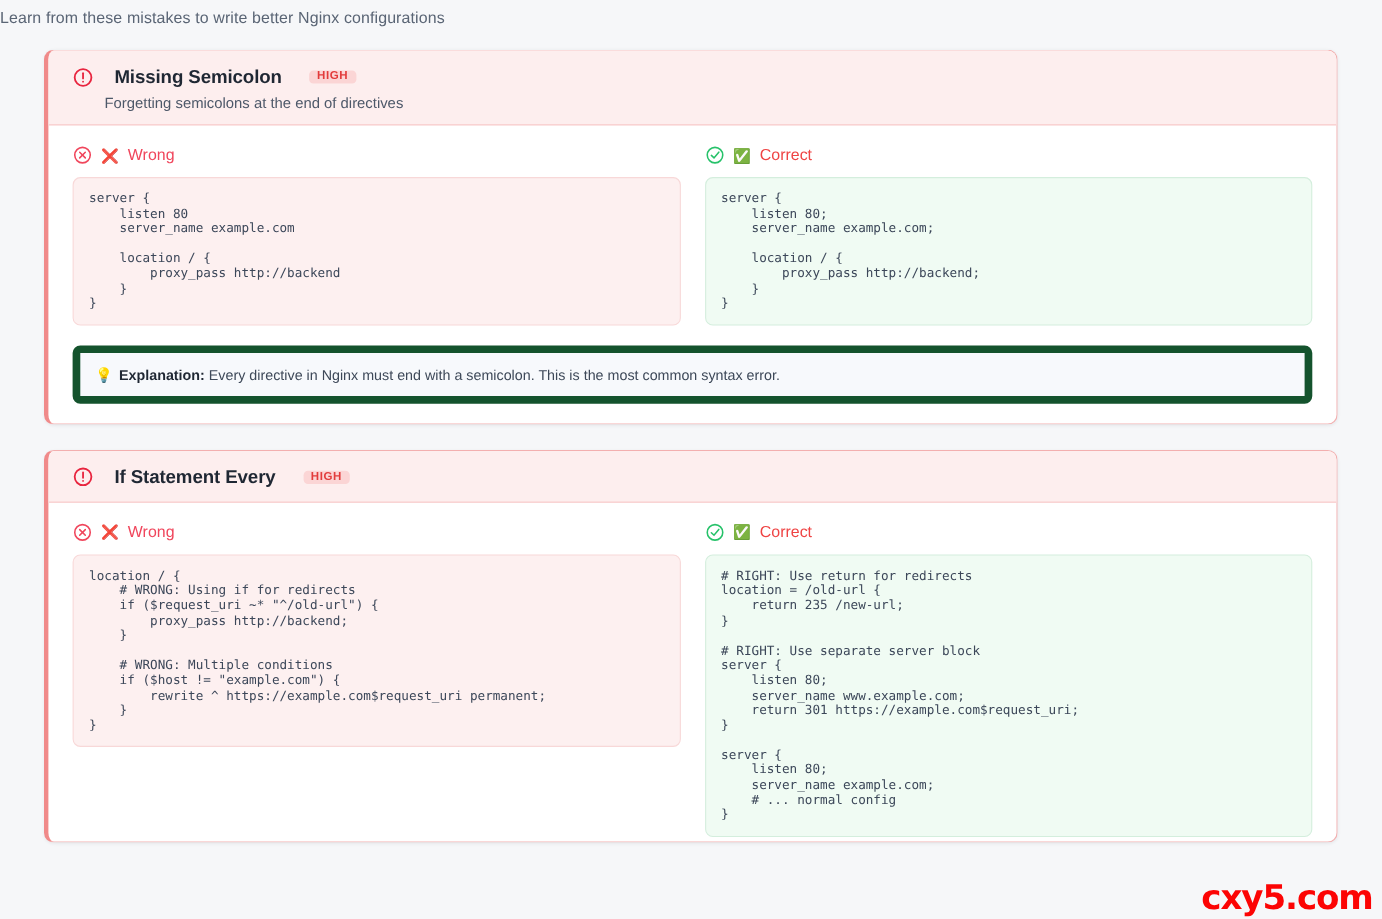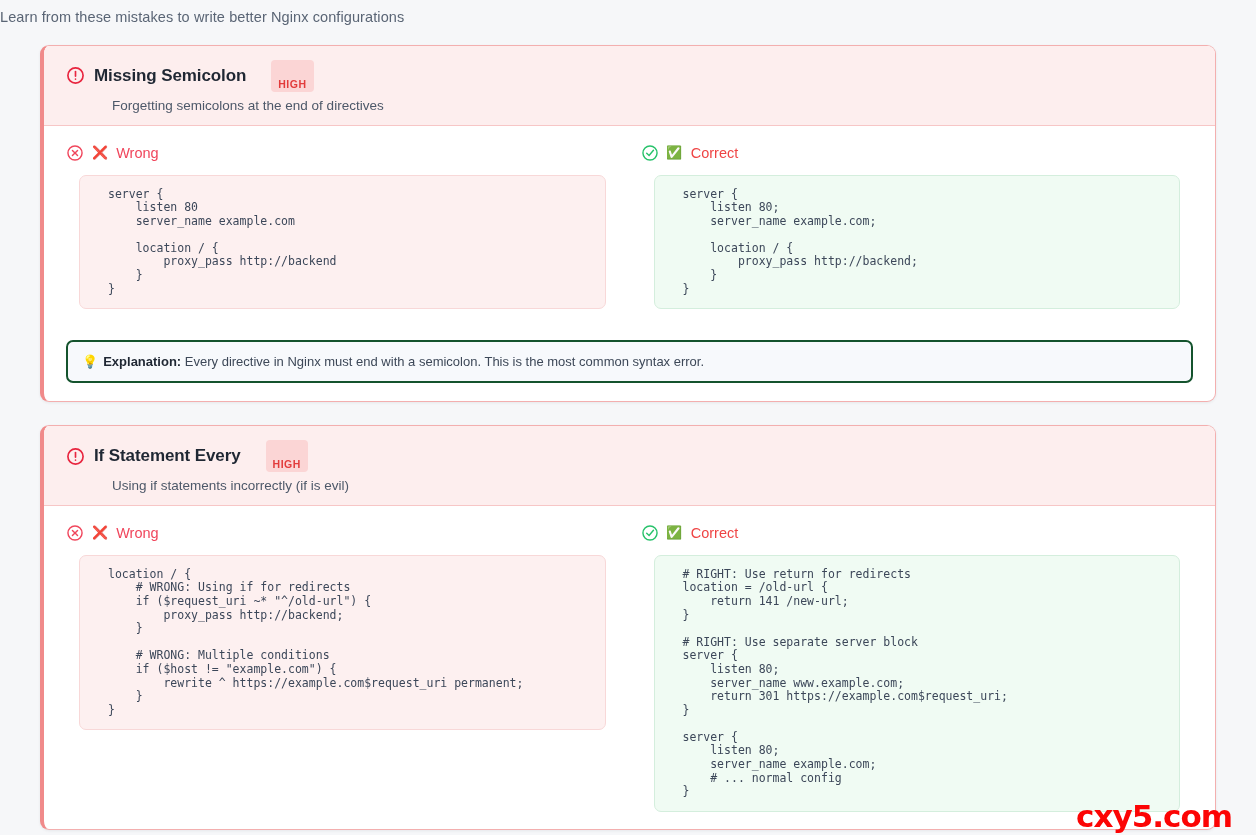--- a/index.html
+++ b/index.html
@@ -39,48 +39,48 @@
   }
 
   .card-header {
     background: #fdeeee;
     border-bottom: 1px solid #f7c6c6;
     padding: 14px 0 12px 22px;
   }
   .card-title-row {
     display: flex;
     align-items: center;
-    gap: 9px;
+    gap: 19px;
   }
   .alert-icon {
     width: 19px; height: 19px;
     flex: 0 0 19px;
     display: block;
   }
   .card-title {
     font-size: 17px;
     font-weight: 700;
     color: #1f2733;
     letter-spacing: -.1px;
   }
   .sev-badge {
     font-size: 10.5px;
     font-weight: 700;
     letter-spacing: .5px;
     color: #e23b3b;
     background: #fbd5d5;
     border-radius: 4px;
-    padding: 19px 7px 2px 7px;
+    padding: 0 7px 2px 7px;
     line-height: 1;
-    margin-left: 16px;
+    margin-left: 6px;
     text-align: right;
   }
   .card-desc {
     margin-top: 6px;
-    margin-left: 46px;
+    margin-left: 29px;
     font-size: 13.5px;
     color: #4d5869;
   }
 
   .compare-grid {
     display: grid;
     grid-template-columns: 1fr 1fr;
     gap: 22px;
     padding: 18px 22px 4px 22px;
   }
@@ -94,55 +94,55 @@
   .pane-header .circ-icon { width: 18px; height: 18px; display:block; flex: 0 0 18px; }
   .pane-emoji { font-size: 13px; line-height: 1; }
   .pane-label {
     font-size: 14.5px;
     font-weight: 400;
   }
   .pane-label.wrong { color: #f0465c; }
   .pane-label.correct { color: #ef4444; }
 
   pre.code {
-    margin: 13px;
+    margin: 0;
     font-family: "DejaVu Sans Mono", "Liberation Mono", monospace;
     font-size: 11.5px;
     line-height: 13.6px;
     color: #3c4759;
     border-radius: 7px;
-    padding: 12px 28px;
+    padding: 12px 14px;
     white-space: pre;
     overflow: hidden;
   }
   pre.code.wrong {
     background: #fdf0f0;
     border: 1px solid #f8d8d8;
   }
   pre.code.correct {
     background: #f0fbf3;
     border: 1px solid #d4eedd;
   }
 
   .explanation {
     margin: 14px 22px 18px 22px;
     background: #f7f9fc;
-    border: 2px solid #14532d;
+    border: 7px solid #14532d;
     border-radius: 7px;
     padding: 11px 14px;
     font-size: 13px;
     color: #3d4858;
     line-height: 17px;
   }
   .explanation .bulb { margin-right: 5px; }
   .explanation b { color: #1f2733; font-weight: 700; }
 
   .watermark {
     position: absolute;
-    right: 24px;
+    right: 8px;
     bottom: 2px;
     font-family: "DejaVu Sans", sans-serif;
     font-weight: 700;
     font-size: 31px;
     color: #fc0404;
     letter-spacing: -1px;
     line-height: 34px;
   }
 </style>
 </head>
@@ -215,21 +215,20 @@
     <div class="card-header">
       <div class="card-title-row">
         <svg class="alert-icon" viewBox="0 0 24 24" fill="none" stroke="#e8253f" stroke-width="2.1" stroke-linecap="round">
           <circle cx="12" cy="12" r="9.6"></circle>
           <line x1="12" y1="7" x2="12" y2="13"></line>
           <line x1="12" y1="16.6" x2="12" y2="16.7"></line>
         </svg>
         <span class="card-title">If Statement Every</span>
         <span class="sev-badge">HIGH</span>
       </div>
-      <div class="card-desc">Using if statements incorrectly (if is evil)</div>
     </div>
 
     <div class="compare-grid">
       <div>
         <div class="pane-header">
           <svg class="circ-icon" viewBox="0 0 24 24" fill="none" stroke="#f0465c" stroke-width="1.9" stroke-linecap="round">
             <circle cx="12" cy="12" r="9.4"></circle>
             <line x1="8.6" y1="8.6" x2="15.4" y2="15.4"></line>
             <line x1="15.4" y1="8.6" x2="8.6" y2="15.4"></line>
           </svg>
@@ -252,21 +251,21 @@
         <div class="pane-header">
           <svg class="circ-icon" viewBox="0 0 24 24" fill="none" stroke="#27c26a" stroke-width="1.9" stroke-linecap="round">
             <circle cx="12" cy="12" r="9.4"></circle>
             <polyline points="7.6,12.4 10.8,15.4 16.6,8.4"></polyline>
           </svg>
           <span class="pane-emoji">✅</span>
           <span class="pane-label correct">Correct</span>
         </div>
         <pre class="code correct"># RIGHT: Use return for redirects
 location = /old-url {
-    return 141 /new-url;
+    return 235 /new-url;
 }
 
 # RIGHT: Use separate server block
 server {
     listen 80;
     server_name www.example.com;
     return 301 https://example.com$request_uri;
 }
 
 server {

